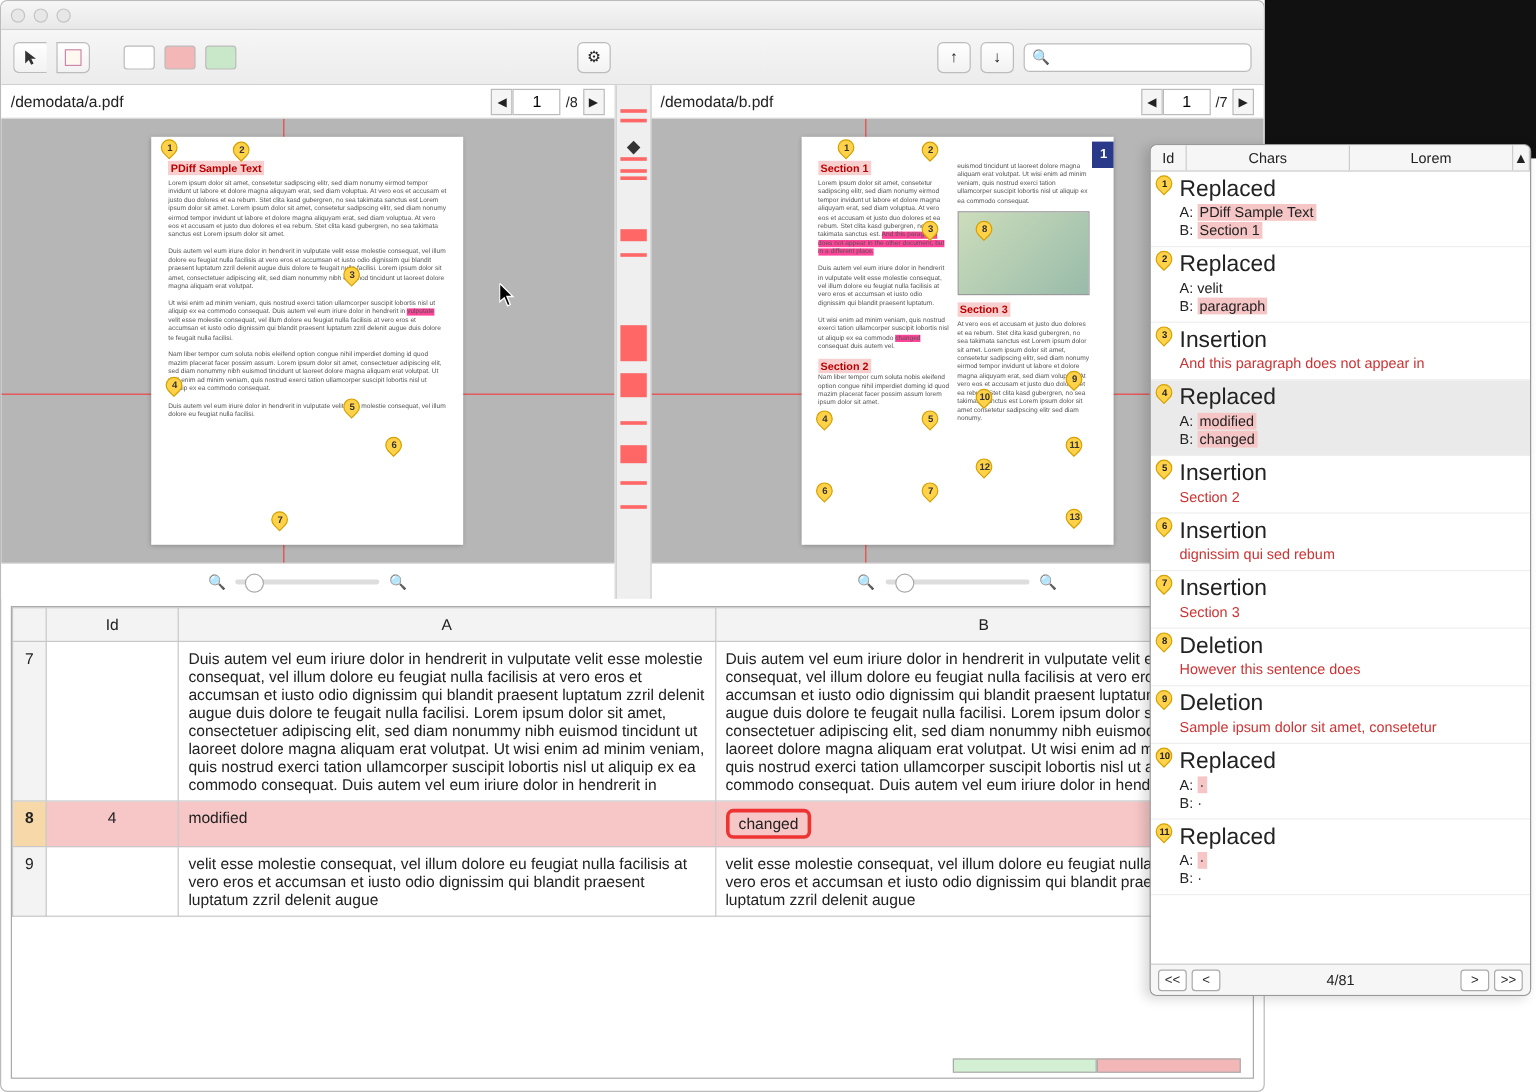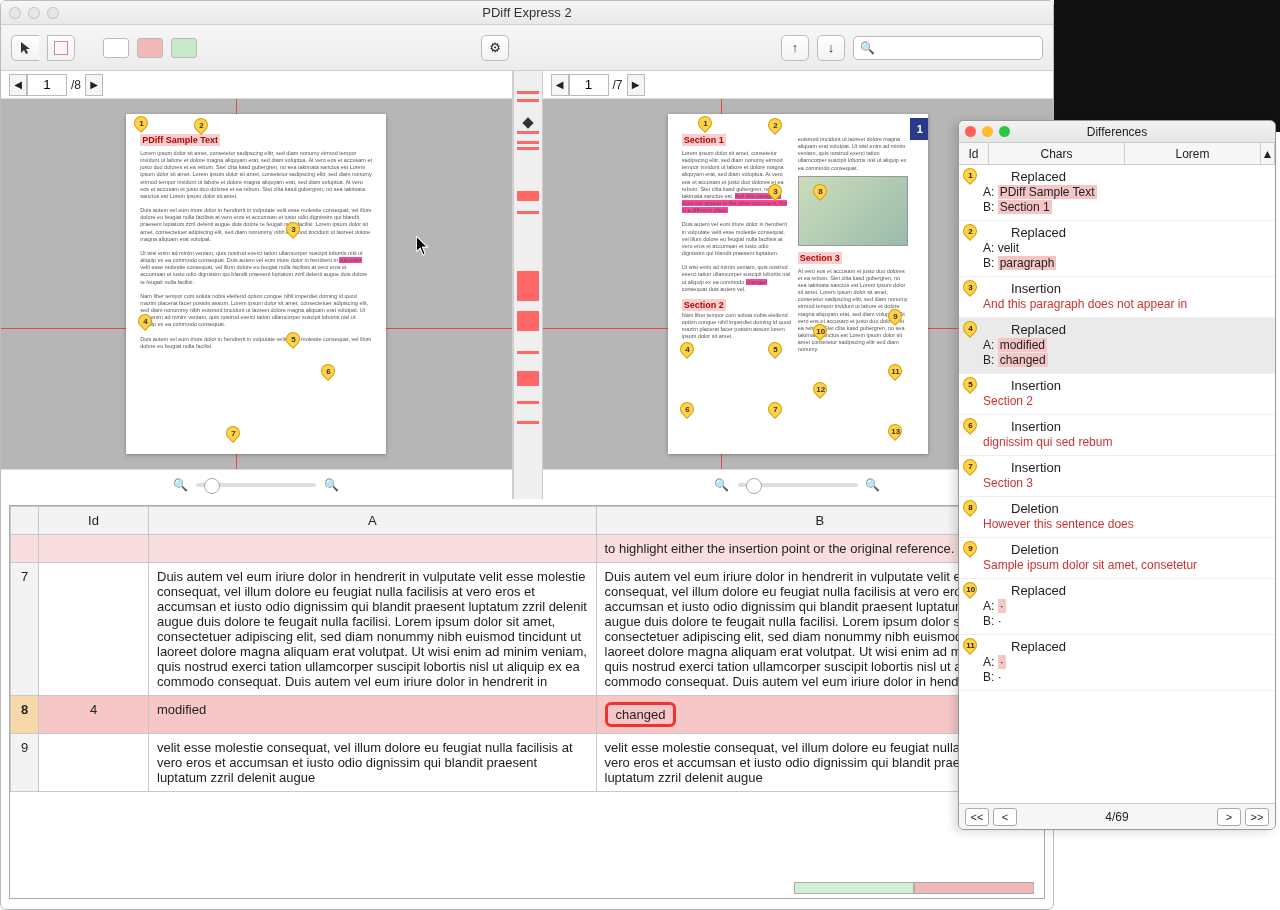--- a/index.html
+++ b/index.html
@@ -72,21 +72,21 @@
 .diff-titlebar .red { background: #ff5f57; } .diff-titlebar .yel { background: #ffbd2e; } .diff-titlebar .grn { background: #28c940; }
 .diff-titlebar .dt { position: absolute; left: 0; right: 0; text-align: center; font-size: 12px; }
 
 .diff-tabs { height: 22px; display: flex; border-bottom: 1px solid #ccc; background: #f6f6f6; }
 .diff-tabs div { border-right: 1px solid #ccc; display: flex; align-items: center; justify-content: center; font-size: 12px; }
 
 .diff-list { flex: 1; overflow-y: auto; }
 .diff-item { padding: 4px 6px 6px 24px; border-bottom: 1px solid #eee; position: relative; font-size: 12.5px; }
 .diff-item .mk { position: absolute; left: 4px; top: 3px; width: 14px; height: 14px; background: #ffd24a; border: 1px solid #d5a000; border-radius: 50% 50% 50% 0; transform: rotate(-45deg); display: flex; align-items: center; justify-content: center; }
 .diff-item .mk span { transform: rotate(45deg); font-size: 8px; font-weight: bold; }
-.diff-item .kind { font-size: 13px; margin-left: 28px; }
+.diff-item .kind { font-size: 19px; }
 .diff-item .detail { font-size: 12px; margin-top: 1px; }
 .diff-item .detail.red { color: #c33; }
 .diff-item .hl { background: #f6c5c5; padding: 0 2px; }
 .diff-item.selected { background: #eaeaea; }
 
 .diff-footer { height: 26px; border-top: 1px solid #ccc; background: #f6f6f6; display: flex; align-items: center; padding: 0 6px; gap: 4px; }
 .diff-footer .nbtn { width: 24px; height: 18px; border: 1px solid #aaa; background: #fff; border-radius: 3px; font-size: 11px; display: flex; align-items: center; justify-content: center; }
 .diff-footer .pos { flex: 1; text-align: center; font-size: 12px; }
 
 .cursor-arrow { position: absolute; width: 14px; height: 20px; pointer-events: none; }
@@ -99,21 +99,20 @@
 
 <div class="dark-bg"></div>
 
 <div class="main-window">
   <div class="titlebar">
     <div class="traffic">
       <span></span>
       <span></span>
       <span></span>
     </div>
-    <div class="title-text">PDiff Express 2</div>
   </div>
 
   <div class="toolbar">
     <div class="tbtn seg-l">
         <svg width="12" height="14" viewBox="0 0 12 14">
           <path d="M1 1 L1 12 L4 9 L6 13 L8 12 L6 8 L10 8 Z" fill="#333"></path>
         </svg>
       </div>
     <div class="tbtn seg-r square"></div>
     <div style="width:12px"></div>
@@ -132,20 +131,21 @@
       </div>
     <div class="search-field">
         <span>🔍</span>
       </div>
   </div>
 
   <div class="docs-area">
 
     <div class="doc-pane">
       <div class="doc-head">
+        <div class="path">/demodata/a.pdf</div>
         <div class="page-nav">
           <div class="pn-btn">◀</div>
           <input class="pn-input" value="1" style="">
           <div class="pn-total">/8</div>
           <div class="pn-btn">▶</div>
         </div>
       </div>
       <div class="doc-canvas">
         <div class="crosshair-h" style="top:62%"></div>
         <div class="crosshair-v" style="left:46%"></div>
@@ -196,20 +196,21 @@
       <div class="band" style="top:200px;height:30px"></div>
         <div class="band" style="top:240px;height:20px"></div>
       <div class="band" style="top:280px"></div>
         <div class="band" style="top:300px;height:15px"></div>
       <div class="band" style="top:330px"></div>
         <div class="band" style="top:350px"></div>
     </div>
 
     <div class="doc-pane">
       <div class="doc-head">
+        <div class="path">/demodata/b.pdf</div>
         <div class="page-nav">
           <div class="pn-btn">◀</div>
           <input class="pn-input" value="1" style="">
           <div class="pn-total">/7</div>
           <div class="pn-btn">▶</div>
         </div>
       </div>
       <div class="doc-canvas">
         <div class="crosshair-h" style="top:62%"></div>
         <div class="crosshair-v" style="left:35%"></div>
@@ -280,26 +281,20 @@
     <table>
       <thead>
           <tr>
         <th class="rownum"></th>
         <th class="idcol">Id</th>
         <th>A</th>
         <th>B</th>
       </tr>
         </thead>
       <tbody id="table-body">
-          <tr class="pink">
-            <td class="rownum"></td>
-            <td class="idcol"></td>
-            <td></td>
-            <td>to highlight either the insertion point or the original reference.</td>
-          </tr>
           <tr class="">
             <td class="rownum">7</td>
             <td class="idcol"></td>
             <td>Duis autem vel eum iriure dolor in hendrerit in vulputate velit esse molestie consequat, vel illum dolore eu feugiat nulla facilisis at vero eros et accumsan et iusto odio dignissim qui blandit praesent luptatum zzril delenit augue duis dolore te feugait nulla facilisi. Lorem ipsum dolor sit amet, consectetuer adipiscing elit, sed diam nonummy nibh euismod tincidunt ut laoreet dolore magna aliquam erat volutpat. Ut wisi enim ad minim veniam, quis nostrud exerci tation ullamcorper suscipit lobortis nisl ut aliquip ex ea commodo consequat. Duis autem vel eum iriure dolor in hendrerit in</td>
             <td>Duis autem vel eum iriure dolor in hendrerit in vulputate velit esse molestie consequat, vel illum dolore eu feugiat nulla facilisis at vero eros et accumsan et iusto odio dignissim qui blandit praesent luptatum zzril delenit augue duis dolore te feugait nulla facilisi. Lorem ipsum dolor sit amet, consectetuer adipiscing elit, sed diam nonummy nibh euismod tincidunt ut laoreet dolore magna aliquam erat volutpat. Ut wisi enim ad minim veniam, quis nostrud exerci tation ullamcorper suscipit lobortis nisl ut aliquip ex ea commodo consequat. Duis autem vel eum iriure dolor in hendrerit in</td>
           </tr>
           <tr class="selected">
             <td class="rownum">8</td>
             <td class="idcol">4</td>
             <td>modified</td>
@@ -314,28 +309,20 @@
         </tbody>
     </table>
     <div class="swatch-bar">
       <div style="background:#d4f0d4"></div>
         <div style="background:#f4b7b7"></div>
     </div>
   </div>
 </div>
 
 <div class="diff-window">
-  <div class="diff-titlebar">
-    <div class="trf">
-        <span class="red"></span>
-        <span class="yel"></span>
-        <span class="grn"></span>
-      </div>
-    <div class="dt">Differences</div>
-  </div>
   <div class="diff-tabs">
     <div style="width:30px">Id</div>
     <div style="flex:1">Chars</div>
     <div style="flex:1">Lorem</div>
     <div style="width:14px">▲</div>
   </div>
   <div class="diff-list" id="diff-list">
       <div class="diff-item">
         <div class="mk">
           <span>1</span>
@@ -415,21 +402,21 @@
           <span>11</span>
         </div>
         <div class="kind">Replaced</div>
         <div class="detail">A: <span class="hl">·</span></div>
         <div class="detail">B: ·</div>
       </div>
     </div>
   <div class="diff-footer">
     <div class="nbtn">&lt;&lt;</div>
     <div class="nbtn">&lt;</div>
-    <div class="pos">4/69</div>
+    <div class="pos">4/81</div>
     <div class="nbtn">&gt;</div>
     <div class="nbtn">&gt;&gt;</div>
   </div>
 </div>
 
 <div class="cursor-arrow" style="left:416px;top:236px">
   <svg viewBox="0 0 12 18">
       <path d="M0 0 L0 14 L3.5 11 L6 17 L8 16 L5.5 10 L10 10 Z" fill="#000" stroke="#fff" stroke-width="1"></path>
     </svg>
 </div>

